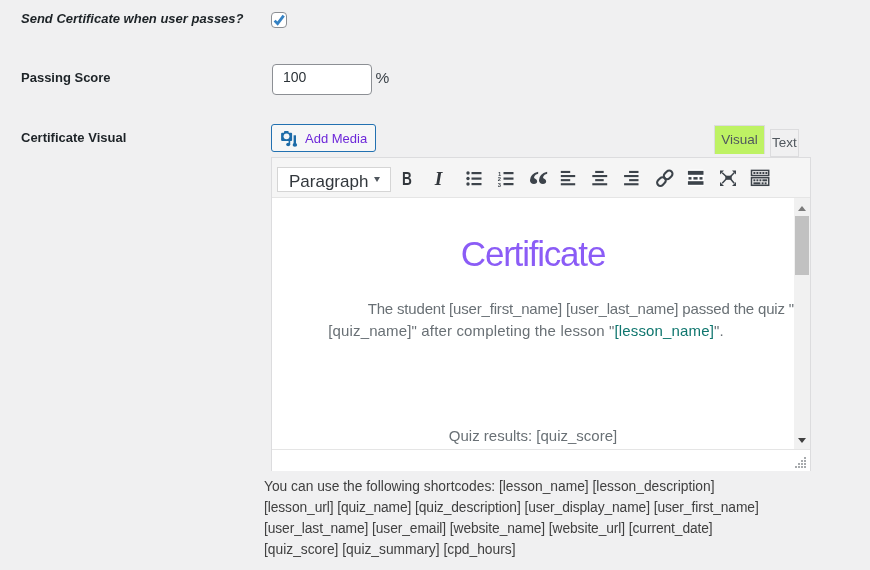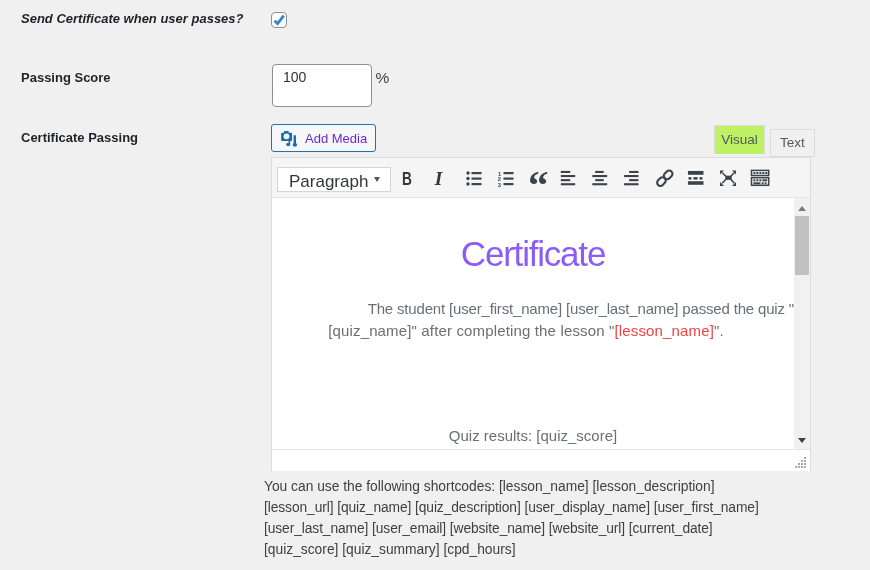--- a/index.html
+++ b/index.html
@@ -2,45 +2,45 @@
 <html><head>
 <meta charset="utf-8">
 <style>
   html,body{margin:0;padding:0;}
   body{width:870px;height:570px;background:#f0f0f1;font-family:"Liberation Sans",sans-serif;position:relative;overflow:hidden;}
   .abs{position:absolute;}
   .lbl{font-weight:bold;font-size:13px;color:#1d2327;letter-spacing:0;}
   
   .cb{left:271px;top:12px;width:14px;height:14px;background:#fff;border:1px solid #8c8f94;border-radius:4px;}
   
-  .inp{left:272px;top:64px;width:88px;height:25px;background:#fff;border:1px solid #8c8f94;border-radius:4px;padding:0 0 16px 10px;font-size:14px;color:#2c3338;font-family:"Liberation Sans",sans-serif;line-height:25px;}
+  .inp{left:272px;top:64px;width:88px;height:25px;background:#fff;border:1px solid #8c8f94;border-radius:4px;padding:0 0 4px 10px;font-size:14px;color:#2c3338;font-family:"Liberation Sans",sans-serif;line-height:25px;}
   .pct{left:375.5px;top:68.5px;font-size:15.5px;color:#3c434a;}
   
   .btn-media{left:271px;top:124px;width:103px;height:26px;background:#f6f7f7;border:1px solid #2271b1;border-radius:3px;color:#6d28d9;font-size:13px;}
   .btn-media span{position:absolute;left:33px;top:6px;}
   
   .tab{font-size:13.5px;color:#50575e;text-align:center;box-sizing:border-box;}
   .tab-visual{left:714px;top:125px;width:51px;height:29px;background:#bef264;border:1px solid #dcdcde;border-bottom:none;line-height:27px;z-index:3;}
-  .tab-text{left:770px;top:129px;width:45px;height:28px;background:#f0f0f1;border:1px solid #dcdcde;line-height:26px;}
+  .tab-text{left:770px;top:129px;width:29px;height:28px;background:#f0f0f1;border:1px solid #dcdcde;line-height:26px;}
   
   .edwrap{left:271px;top:157px;width:538px;height:312px;border:1px solid #dcdcde;background:#fff;z-index:2;}
   .toolbar{left:0;top:0;width:538px;height:39px;background:#f5f5f5;border-bottom:1px solid #e5e5e5;}
   .psel{left:5px;top:9px;width:112px;height:23px;background:#fff;border:1px solid #d5d5d5;border-radius:0;}
   .psel .ptxt{position:absolute;left:11px;top:4px;font-size:17px;color:#32373c;}
   .psel .parr{position:absolute;right:10px;top:8.5px;width:0;height:0;border-left:3.8px solid transparent;border-right:3.8px solid transparent;border-top:5.5px solid #50575e;}
   .ticon{position:absolute;top:9px;width:24px;height:24px;}
   .bld{font-weight:bold;font-size:19px;color:#32373c;text-align:center;line-height:23px;transform:scaleX(0.72);}
   .itl{font-family:"Liberation Serif",serif;font-style:italic;font-weight:bold;font-size:19.5px;color:#32373c;text-align:center;line-height:23px;}
   .quo{font-family:"Liberation Serif",serif;font-weight:bold;font-size:41px;color:#3c434a;line-height:30px;}
   
   .content{left:0;top:40px;width:538px;height:251px;background:#fff;overflow:hidden;}
   .cert-h{position:absolute;left:0;top:35.5px;width:522px;text-align:center;font-size:35px;letter-spacing:-1.2px;color:#8b5cf6;font-weight:normal;}
   .cert-p1{position:absolute;left:0;top:102px;width:522px;text-align:right;font-size:15px;letter-spacing:-0.17px;color:#697075;}
   .cert-p2{position:absolute;left:-7px;top:123.5px;width:522px;text-align:center;font-size:15px;letter-spacing:0.15px;color:#697075;}
-  .cert-p2 a,.cert-p a{color:#ef4444;text-decoration:none;}
+  .cert-p2 a,.cert-p a{color:#0f766e;text-decoration:none;}
   .quiz-res{position:absolute;left:0;top:229px;width:522px;text-align:center;font-size:15px;color:#697075;}
   
   .sbar{left:522px;top:40px;width:16px;height:251px;background:#f1f1f1;}
   .sthumb{position:absolute;left:1px;top:18px;width:14px;height:59px;background:#c1c1c1;}
   .sarr-up{position:absolute;left:4px;top:8px;width:0;height:0;border-left:4px solid transparent;border-right:4px solid transparent;border-bottom:5px solid #7b7b7b;}
   .sarr-dn{position:absolute;left:4px;top:240px;width:0;height:0;border-left:4px solid transparent;border-right:4px solid transparent;border-top:5px solid #404040;}
   
   .statusbar{left:0;top:291px;width:538px;height:21px;background:#fff;border-top:1px solid #e5e5e5;}
   
   .helper{left:264px;top:475.5px;width:560px;font-size:13.8px;line-height:21px;color:#404040;}
@@ -51,21 +51,21 @@
   <div class="abs cb">
     <svg width="14" height="14" viewBox="0 0 14 14" style="position:absolute;left:0;top:0;overflow:visible;">
       <path d="M2.6 7.6 L5.6 10.7 L11.7 2.6" fill="none" stroke="#3582c4" stroke-width="2.8"></path>
     </svg>
   </div>
 
   <div class="abs lbl" style="left:21px;top:70px;">Passing Score</div>
   <input class="abs inp" value="100" readonly="" style="">
   <div class="abs pct">%</div>
 
-  <div class="abs lbl" style="left:21px;top:130px;">Certificate Passing</div>
+  <div class="abs lbl" style="left:21px;top:130px;">Certificate Visual</div>
   <div class="abs btn-media">
     <svg width="21" height="22" viewBox="0 0 21 22" style="position:absolute;left:7px;top:2px;">
       <g fill="#1d6ca8">
       <rect x="5" y="4.1" width="4.7" height="2.5" rx="0.8"></rect>
       <rect x="2.1" y="5.8" width="11" height="8.2" rx="1"></rect>
       <circle cx="7.5" cy="9.3" r="2.9" fill="#f4f6f7"></circle>
       <rect x="14.6" y="8.3" width="2.4" height="9.5"></rect>
       <ellipse cx="15.9" cy="17.9" rx="2.25" ry="1.8"></ellipse>
       <rect x="9.6" y="13.3" width="1.6" height="4.2"></rect>
       <ellipse cx="9.2" cy="17.5" rx="2" ry="1.7"></ellipse>

